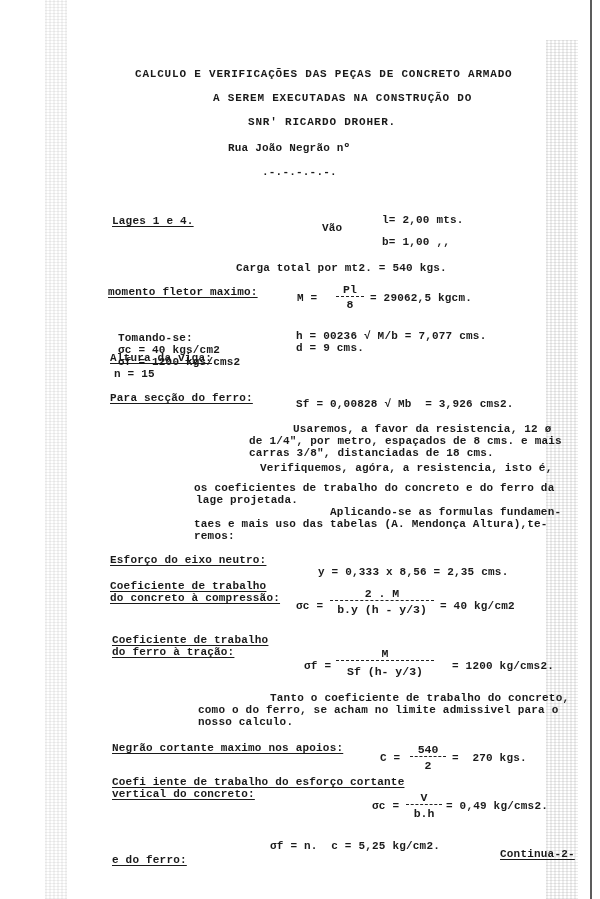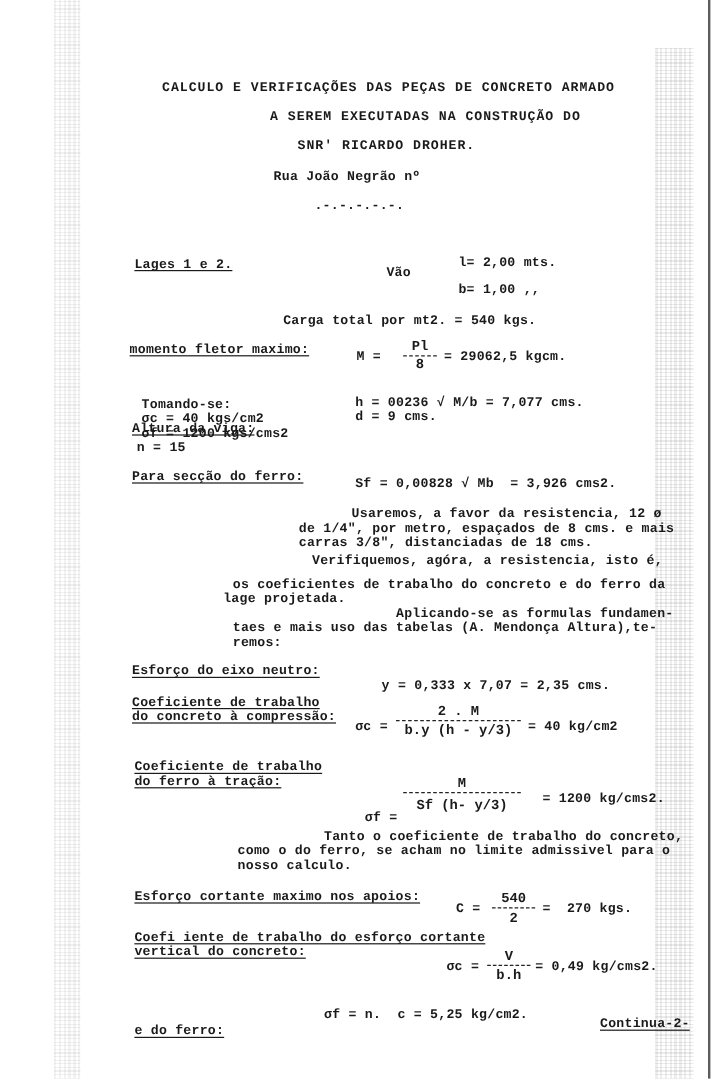--- a/index.html
+++ b/index.html
@@ -17,26 +17,26 @@
   .frac { position:absolute; font-size:11.5px; font-weight:bold; white-space:pre; line-height:12px; text-align:center; }
 </style>
 </head>
 <body>
 
 <div class="noise-l"></div>
 <div class="noise-r"></div>
 <div class="edge-line"></div>
 
 <div class="t" style="left:135px;top:68px;letter-spacing:0.8px;">CALCULO E VERIFICAÇÕES DAS PEÇAS DE CONCRETO ARMADO</div>
-<div class="t" style="left:213px;top:92px;letter-spacing:0.8px;margin-left:12px;">A SEREM EXECUTADAS NA CONSTRUÇÃO DO</div>
+<div class="t" style="left:213px;top:92px;letter-spacing:0.8px;">A SEREM EXECUTADAS NA CONSTRUÇÃO DO</div>
 <div class="t" style="left:248px;top:116px;letter-spacing:0.8px;">SNR' RICARDO DROHER.</div>
 <div class="t" style="left:228px;top:142px;">Rua João Negrão nº</div>
 <div class="t" style="left:262px;top:166px;">.-.-.-.-.-.</div>
 
-<div class="t u" style="left:112px;top:215px;">Lages 1 e 2.</div>
+<div class="t u" style="left:112px;top:215px;">Lages 1 e 4.</div>
 <div class="t" style="left:322px;top:222px;">Vão</div>
 <div class="t" style="left:382px;top:214px;">l= 2,00 mts.</div>
 <div class="t" style="left:382px;top:236px;">b= 1,00 ,,</div>
 <div class="t" style="left:236px;top:262px;">Carga total por mt2. = 540 kgs.</div>
 
 <div class="t u" style="left:108px;top:286px;">momento fletor maximo:</div>
 <div class="t" style="left:297px;top:292px;">M = </div>
 <div class="frac" style="left:336px;top:284px;width:28px;border-bottom:1px dashed #222;">Pl</div>
 <div class="frac" style="left:336px;top:299px;width:28px;">8</div>
 <div class="t" style="left:370px;top:292px;">= 29062,5 kgcm.</div>
@@ -51,48 +51,48 @@
 
 <div class="t u" style="left:110px;top:392px;">Para secção do ferro:</div>
 <div class="t" style="left:296px;top:398px;">Sf = 0,00828 √ Mb  = 3,926 cms2.</div>
 
 <div class="t" style="left:293px;top:423px;">Usaremos, a favor da resistencia, 12 ø</div>
 <div class="t" style="left:249px;top:435px;">de 1/4", por metro, espaçados de 8 cms. e mais</div>
 <div class="t" style="left:249px;top:447px;">carras 3/8", distanciadas de 18 cms.</div>
 
 <div class="t" style="left:260px;top:462px;">Verifiquemos, agóra, a resistencia, isto é,</div>
 <div class="t" style="left:194px;top:482px;">os coeficientes de trabalho do concreto e do ferro da</div>
-<div class="t" style="left:186px;top:494px;">lage projetada.</div>
+<div class="t" style="left:196px;top:494px;">lage projetada.</div>
 
 <div class="t" style="left:330px;top:506px;">Aplicando-se as formulas fundamen-</div>
 <div class="t" style="left:194px;top:518px;">taes e mais uso das tabelas (A. Mendonça Altura),te-</div>
 <div class="t" style="left:194px;top:530px;">remos:</div>
 
 <div class="t u" style="left:110px;top:554px;">Esforço do eixo neutro:</div>
-<div class="t" style="left:318px;top:566px;">y = 0,333 x 7,07 = 2,35 cms.</div>
+<div class="t" style="left:318px;top:566px;">y = 0,333 x 8,56 = 2,35 cms.</div>
 
 <div class="t u" style="left:110px;top:580px;">Coeficiente de trabalho</div>
 <div class="t u" style="left:110px;top:592px;">do concreto à compressão:</div>
 <div class="t" style="left:296px;top:600px;">σc =</div>
 <div class="frac" style="left:330px;top:588px;width:104px;border-bottom:1px dashed #222;">2 . M</div>
 <div class="frac" style="left:330px;top:604px;width:104px;">b.y (h - y/3)</div>
 <div class="t" style="left:440px;top:600px;">= 40 kg/cm2</div>
 
 <div class="t u" style="left:112px;top:634px;">Coeficiente de trabalho</div>
 <div class="t u" style="left:112px;top:646px;">do ferro à tração:</div>
-<div class="t" style="left:304px;top:660px;margin-top:16px;">σf =</div>
+<div class="t" style="left:304px;top:660px;">σf =</div>
 <div class="frac" style="left:336px;top:648px;width:98px;border-bottom:1px dashed #222;">M</div>
 <div class="frac" style="left:336px;top:666px;width:98px;">Sf (h- y/3)</div>
 <div class="t" style="left:452px;top:660px;">= 1200 kg/cms2.</div>
 
 <div class="t" style="left:270px;top:692px;">Tanto o coeficiente de trabalho do concreto,</div>
 <div class="t" style="left:198px;top:704px;">como o do ferro, se acham no limite admissivel para o</div>
 <div class="t" style="left:198px;top:716px;">nosso calculo.</div>
 
-<div class="t u" style="left:112px;top:742px;">Esforço cortante maximo nos apoios:</div>
+<div class="t u" style="left:112px;top:742px;">Negrão cortante maximo nos apoios:</div>
 <div class="t" style="left:380px;top:752px;">C =</div>
 <div class="frac" style="left:410px;top:744px;width:36px;border-bottom:1px dashed #222;">540</div>
 <div class="frac" style="left:410px;top:760px;width:36px;">2</div>
 <div class="t" style="left:452px;top:752px;">=  270 kgs.</div>
 
 <div class="t u" style="left:112px;top:776px;">Coefi iente de trabalho do esforço cortante</div>
 <div class="t u" style="left:112px;top:788px;">vertical do concreto:</div>
 <div class="t" style="left:372px;top:800px;">σc =</div>
 <div class="frac" style="left:406px;top:792px;width:36px;border-bottom:1px dashed #222;">V</div>
 <div class="frac" style="left:406px;top:808px;width:36px;">b.h</div>

